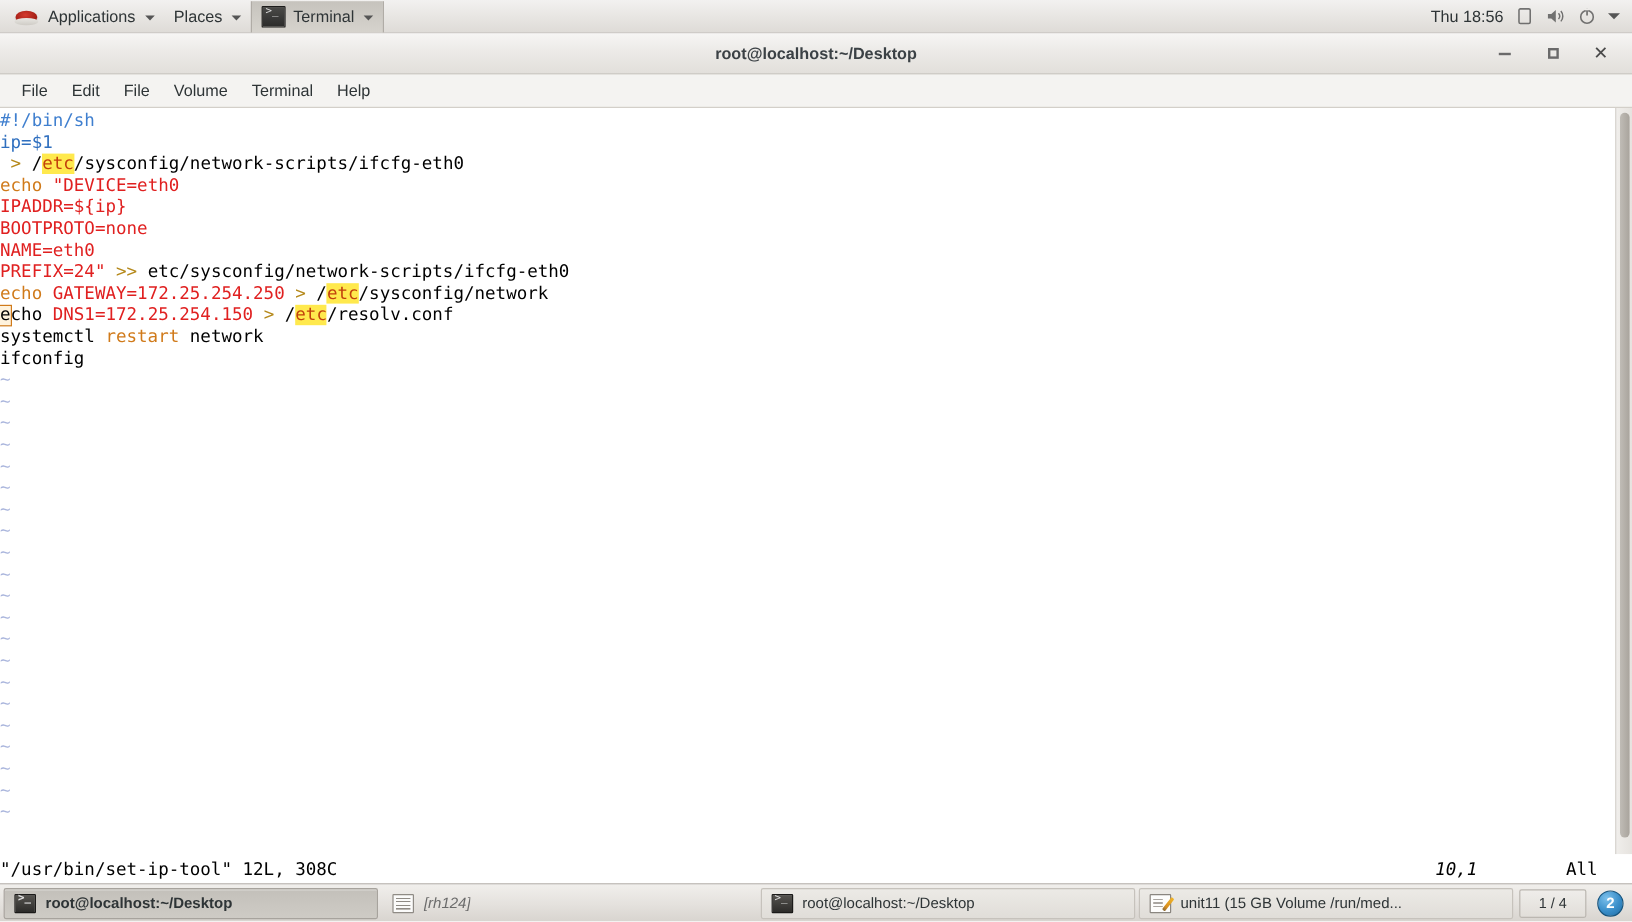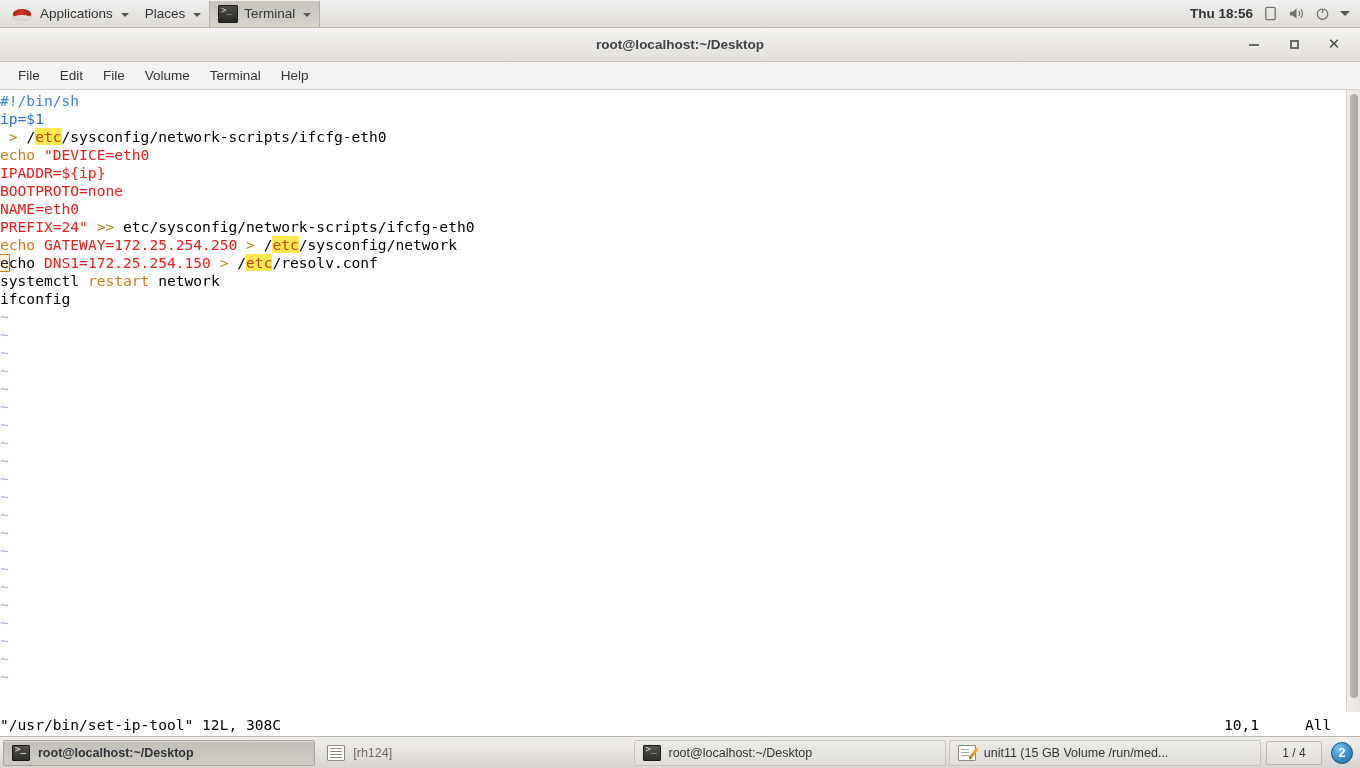--- a/index.html
+++ b/index.html
@@ -65,21 +65,21 @@
     position: relative; overflow: hidden;
   }
   #term-icon-panel::after {
     content: ">_";
     position: absolute; left: 2px; top: -1px;
     font-family: "DejaVu Sans Mono", monospace;
     font-size: 9px; color: #dcdcdc;
   }
   #panel-right {
     margin-left: auto; display: flex; align-items: center;
-    gap: 10px; padding-right: 10px; font-size: 13.5px; font-weight: bold;
+    gap: 10px; padding-right: 10px; font-size: 13.5px;
   }
   #clock { color: #2e3436; }
   .tray-icon { opacity: 0.75; display: flex; align-items: center; }
   #panel-arrow {
     width: 0; height: 0;
     border-left: 5px solid transparent;
     border-right: 5px solid transparent;
     border-top: 5px solid #555;
   }
 
@@ -181,21 +181,21 @@
     height: 24px;
     background: #ffffff;
     border-top: 0;
     display: flex; align-items: center;
     font-family: "DejaVu Sans Mono", monospace;
     font-size: 14.6px; color: #000000;
     position: relative;
   }
   #status-file { padding-left: 0px; }
   #status-ruler {
-    position: absolute; left: 1224px;
+    position: absolute; left: 1196px; font-style: italic;
   }
   #status-pct {
     position: absolute; left: 1305px;
   }
 
   
   #taskbar {
     position: absolute; left: 0; bottom: 0;
     width: 1360px; height: 32px;
     background: linear-gradient(to bottom, #f1efec 0%, #e4e1dd 55%, #d8d4cf 100%);
@@ -218,21 +218,21 @@
   .task.active {
     background: linear-gradient(to bottom, #c3c0ba 0%, #cecbc5 100%);
     border: 1px solid #a7a39d;
     box-shadow: inset 0 1px 0 rgba(255,255,255,0.4);
     font-weight: bold;
   }
   .task.inactive {
     background: linear-gradient(to bottom, #eceae6 0%, #e0ddd8 100%);
     border: 1px solid #c6c2bc;
   }
-  .task.minimized { color: #6b6b6b; }
+  .task.minimized { color: #6b6b6b; font-style: italic; }
   .task-label { overflow: hidden; text-overflow: ellipsis; }
 
   .ico { flex: 0 0 auto; width: 18px; height: 16px; position: relative; }
   .ico-term {
     background: linear-gradient(to bottom, #55534f, #2d2c2a);
     border: 1px solid #1b1a19; border-radius: 1px;
   }
   .ico-term::after {
     content: ">_"; position: absolute; left: 2px; top: -2px;
     font-family: "DejaVu Sans Mono", monospace; font-size: 9px; color: #e0e0e0;

